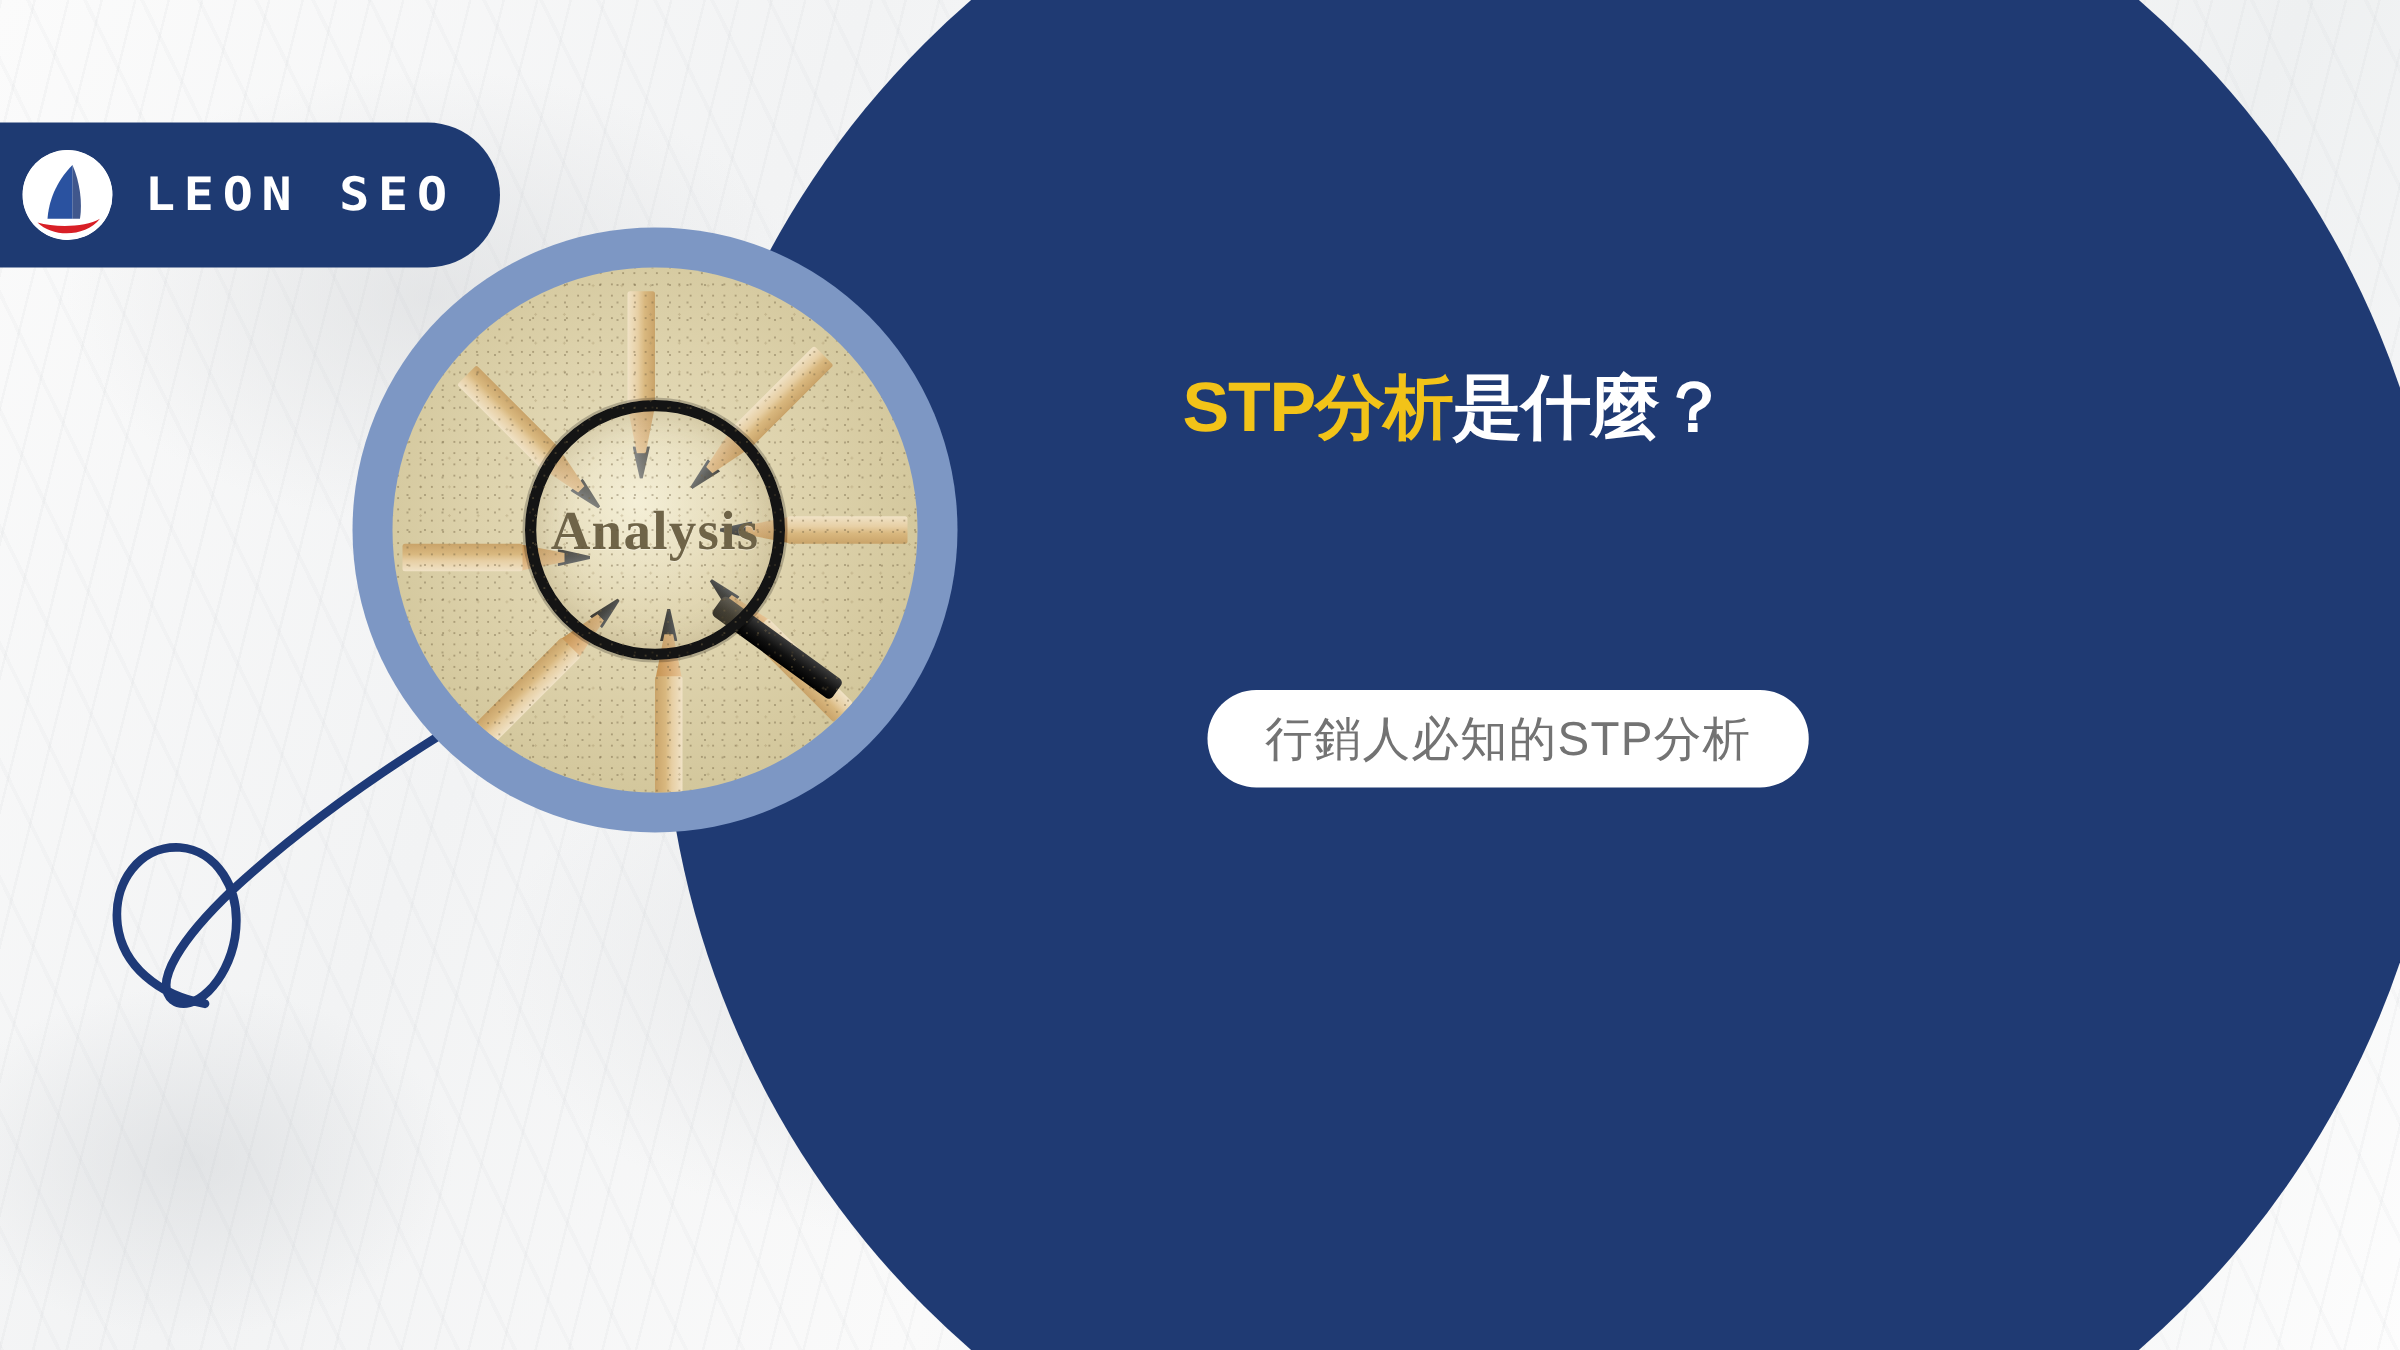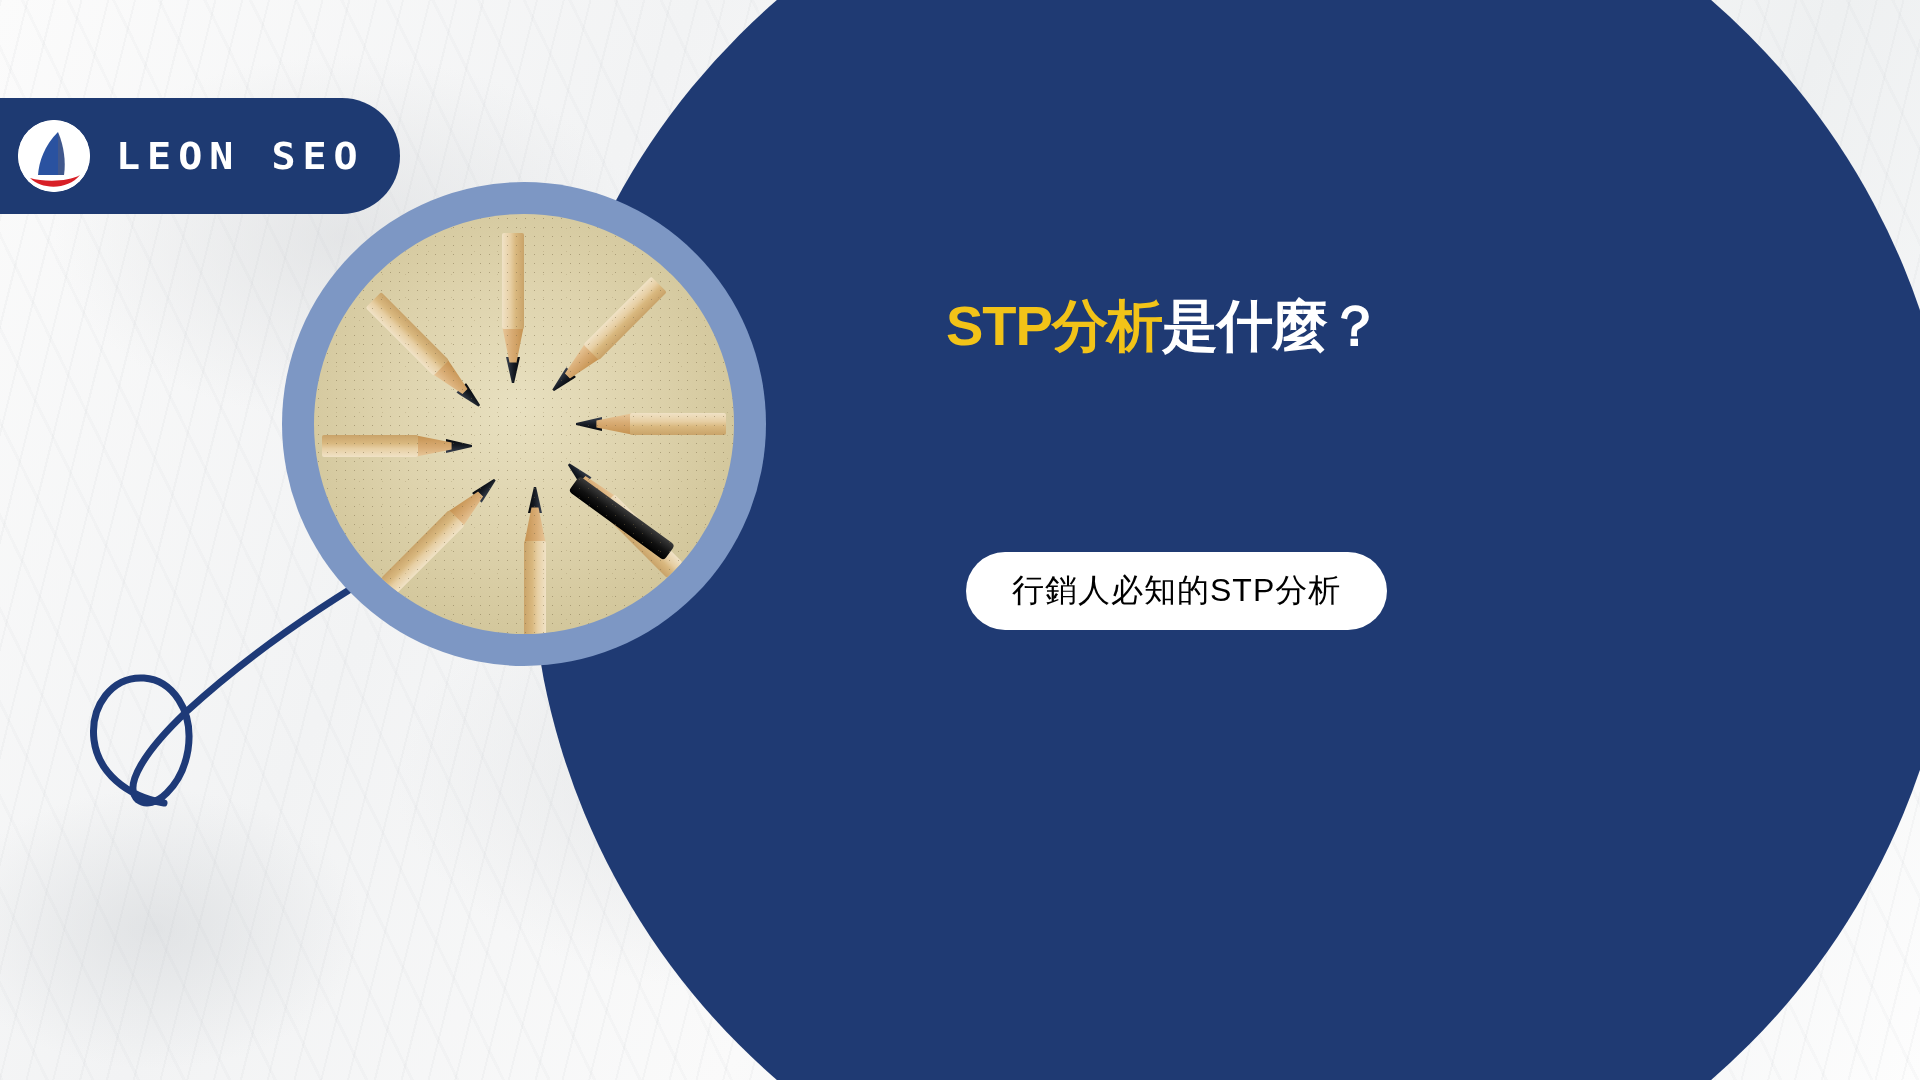--- a/index.html
+++ b/index.html
@@ -147,21 +147,21 @@
 
   
   #subtitle-pill{
     position:absolute; left:966px; top:552px;
     height:78px; padding:0 46px;
     background:#ffffff;
     border-radius:40px;
     display:flex; align-items:center;
   }
   #subtitle-text{
-    color:#000000; font-size:32px; font-weight:400;
+    color:#737373; font-size:38px; font-weight:400;
     letter-spacing:1px; white-space:nowrap;
   }
 </style>
 </head>
 <body>
 
 <div id="bg-texture"></div>
 
 <div id="navy-circle"></div>
 
@@ -219,20 +219,23 @@
         <span class="wood"></span>
         <span class="body"></span>
       </div>
     <div class="pencil" style="transform:rotate(225deg) translate(0,-11px)">
         <span class="tip"></span>
         <span class="wood"></span>
         <span class="body"></span>
       </div>
 
     <div id="mag-handle"></div>
+    <div id="magnifier">
+      <span id="magnifier-label">Analysis</span>
+    </div>
   </div>
 </div>
 
 <h1 id="headline"><span class="gold">STP分析</span><span class="white">是什麼？</span></h1>
 
 <div id="subtitle-pill">
   <span id="subtitle-text">行銷人必知的STP分析</span>
 </div>
 
 </body></html>

